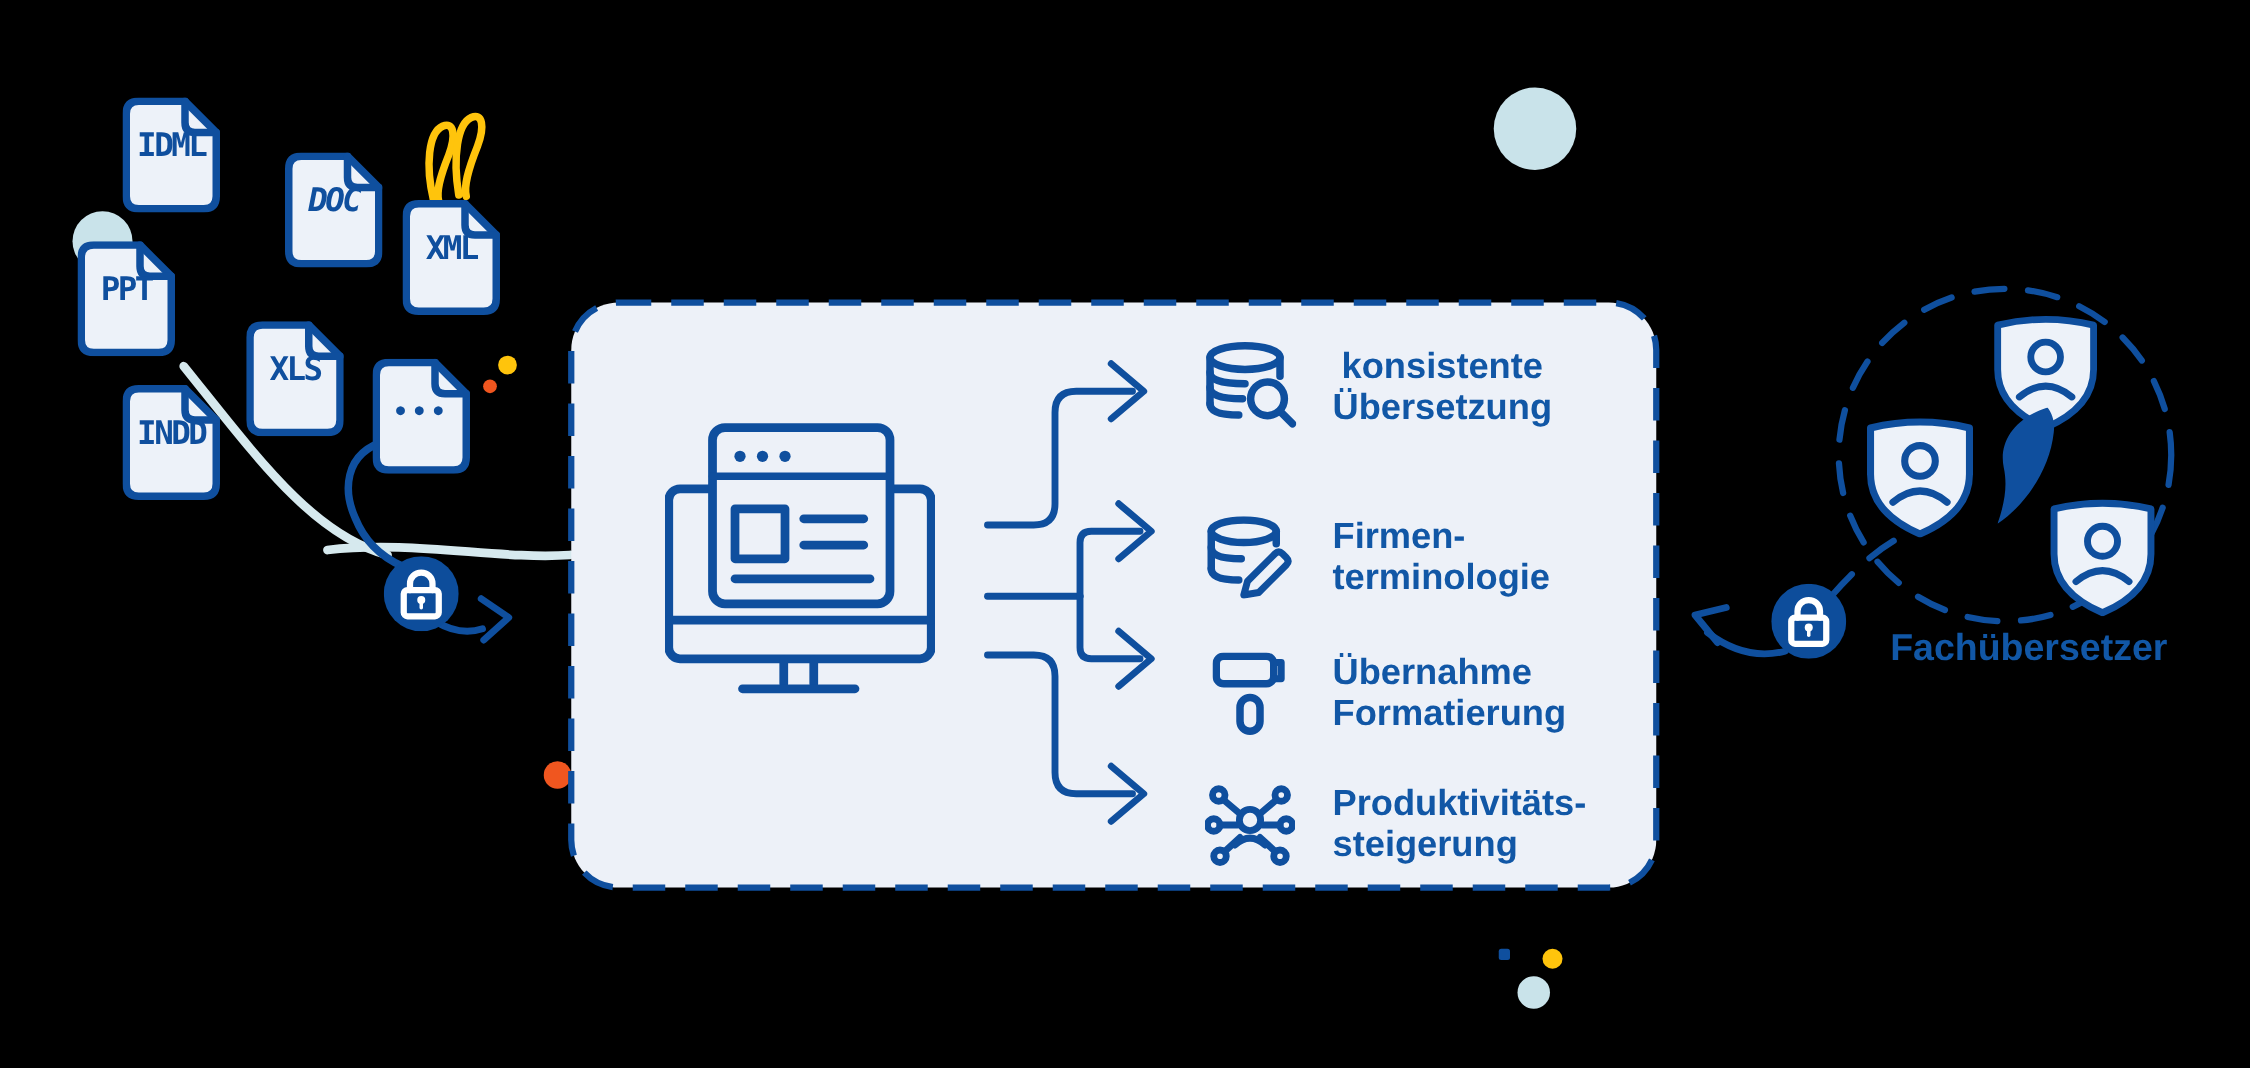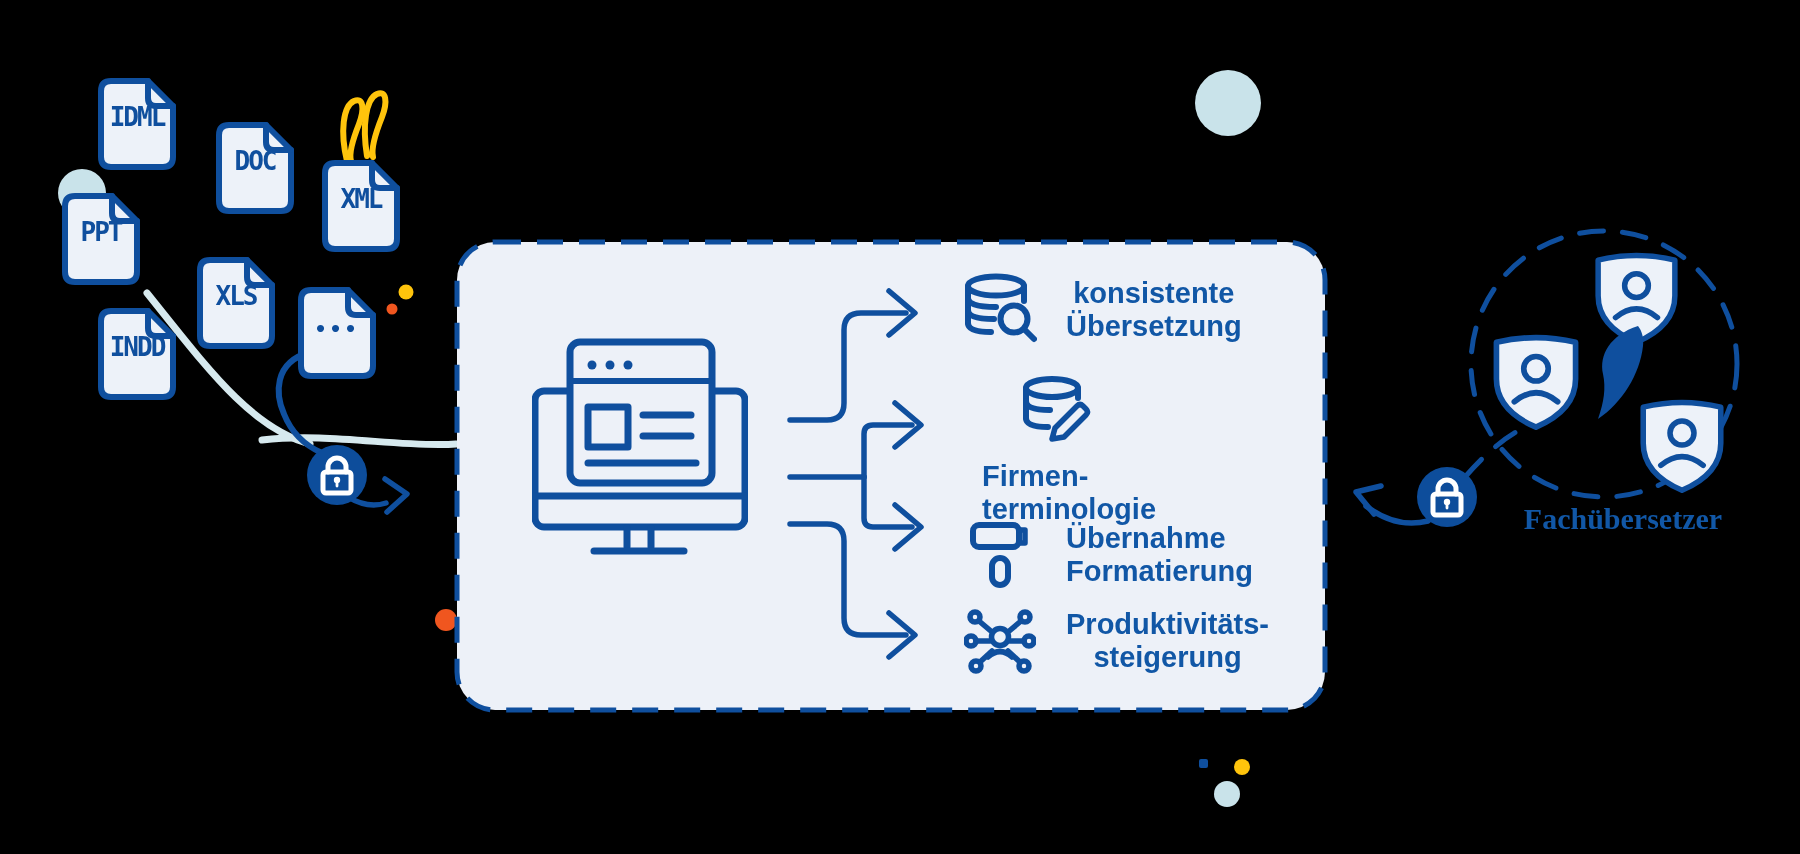--- a/index.html
+++ b/index.html
@@ -32,21 +32,21 @@
     letter-spacing:-2px;color:var(--blue);white-space:nowrap;}
   .file .lbl.dots{font-size:20px;letter-spacing:3px;top:58%;}
   
   .benefit{position:absolute;left:958px;display:flex;align-items:center;height:76px;}
   .benefit .bicon{width:84px;display:flex;justify-content:center;flex:0 0 84px;}
   .benefit .btext{margin-left:24px;font-size:29px;line-height:33px;font-weight:bold;
     color:var(--textBlue);white-space:nowrap;}
   .title{position:absolute;left:470px;top:582px;width:344px;text-align:center;
     font-size:42px;font-weight:800;color:var(--textBlue);letter-spacing:0.5px;}
   .translators{position:absolute;left:1498px;top:502px;width:250px;text-align:center;
-    font-size:30px;font-weight:bold;color:var(--textBlue);white-space:nowrap;font-family:Liberation Serif, serif;}
+    font-size:30px;font-weight:bold;color:var(--textBlue);white-space:nowrap;}
   .abs{position:absolute;}
 </style>
 </head>
 <body>
 
 <div class="canvas">
 
   <svg class="bg" width="1800" height="854" viewBox="0 0 1800 854">
 
     <circle cx="1228" cy="103" r="33" class="fLC"></circle>
@@ -98,21 +98,21 @@
     <circle cx="1227" cy="794" r="13" class="fLC"></circle>
   </svg>
 
   <div class="file" style="left:98px;top:78px;">
     <svg width="78" height="92" viewBox="0 0 78 92">
       <path class="fileShape" d="M13 3 H50 L75 28 V79 Q75 89 65 89 H13 Q3 89 3 79 V13 Q3 3 13 3 Z"></path>
       <path class="fileFold" d="M50 3 V20 Q50 28 58 28 H75"></path>
     </svg>
     <span class="lbl">IDML</span>
   </div>
-  <div class="file" style="left:216px;top:122px;">
+  <div class="file" style="left:228px;top:122px;font-style:italic;">
     <svg width="78" height="92" viewBox="0 0 78 92">
       <path class="fileShape" d="M13 3 H50 L75 28 V79 Q75 89 65 89 H13 Q3 89 3 79 V13 Q3 3 13 3 Z"></path>
       <path class="fileFold" d="M50 3 V20 Q50 28 58 28 H75"></path>
     </svg>
     <span class="lbl">DOC</span>
   </div>
   <div class="file" style="left:322px;top:160px;">
     <svg width="78" height="92" viewBox="0 0 78 92">
       <path class="fileShape" d="M13 3 H50 L75 28 V79 Q75 89 65 89 H13 Q3 89 3 79 V13 Q3 3 13 3 Z"></path>
       <path class="fileFold" d="M50 3 V20 Q50 28 58 28 H75"></path>
@@ -189,21 +189,21 @@
         <circle cx="51" cy="46" r="13.5" class="st" stroke-width="6"></circle>
         <path d="M61 56 L71 66" class="st" stroke-width="6"></path>
       </svg>
     </span>
     <span class="btext">
       <span>konsistente</span><br>
       <span>Übersetzung</span>
     </span>
   </div>
 
-  <div class="benefit" style="top:376px;flex-direction:column;">
+  <div class="benefit" style="top:408px;">
     <span class="bicon">
       <svg width="72" height="66" viewBox="0 0 72 66">
         <ellipse cx="31" cy="12" rx="26" ry="9" class="st" stroke-width="6"></ellipse>
         <path d="M5 12 V42" class="st" stroke-width="6"></path>
         <path d="M57 12 V22" class="st" stroke-width="6"></path>
         <path d="M5 25 Q5 34 29 34" class="st" stroke-width="6"></path>
         <path d="M5 42 Q5 51 27 51" class="st" stroke-width="6"></path>
         <path d="M31 63 l3 -11 L56 30 q3 -3 6 0 l3 3 q3 3 0 6 L43 61 Z" class="st" stroke-width="5.5"></path>
       </svg>
     </span>
@@ -220,21 +220,21 @@
         <path d="M49 8 h6 v13 h-6" class="st" stroke-width="5.5"></path>
         <rect x="22" y="36" width="16" height="27" rx="8" class="st" stroke-width="6"></rect>
       </svg>
     </span>
     <span class="btext">
       <span>Übernahme</span><br>
       <span>Formatierung</span>
     </span>
   </div>
 
-  <div class="benefit" style="top:603px;text-align:center;">
+  <div class="benefit" style="top:622px;">
     <span class="bicon">
       <svg width="72" height="70" viewBox="0 0 72 70">
         <circle cx="11" cy="11" r="5" class="st" stroke-width="5.5"></circle>
         <circle cx="7" cy="35" r="5" class="st" stroke-width="5.5"></circle>
         <circle cx="12" cy="60" r="5" class="st" stroke-width="5.5"></circle>
         <circle cx="61" cy="11" r="5" class="st" stroke-width="5.5"></circle>
         <circle cx="65" cy="35" r="5" class="st" stroke-width="5.5"></circle>
         <circle cx="60" cy="60" r="5" class="st" stroke-width="5.5"></circle>
         <path d="M15 15 L28 26" class="st" stroke-width="5.5"></path>
         <path d="M12 35 L26 35" class="st" stroke-width="5.5"></path>

